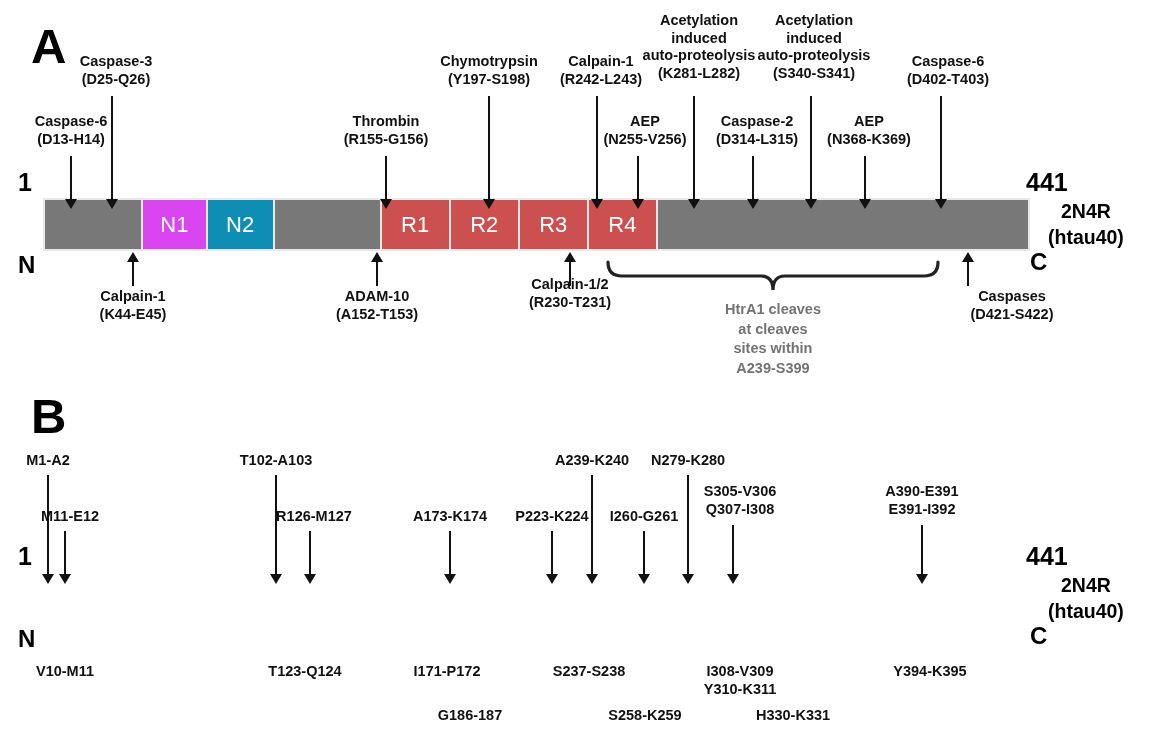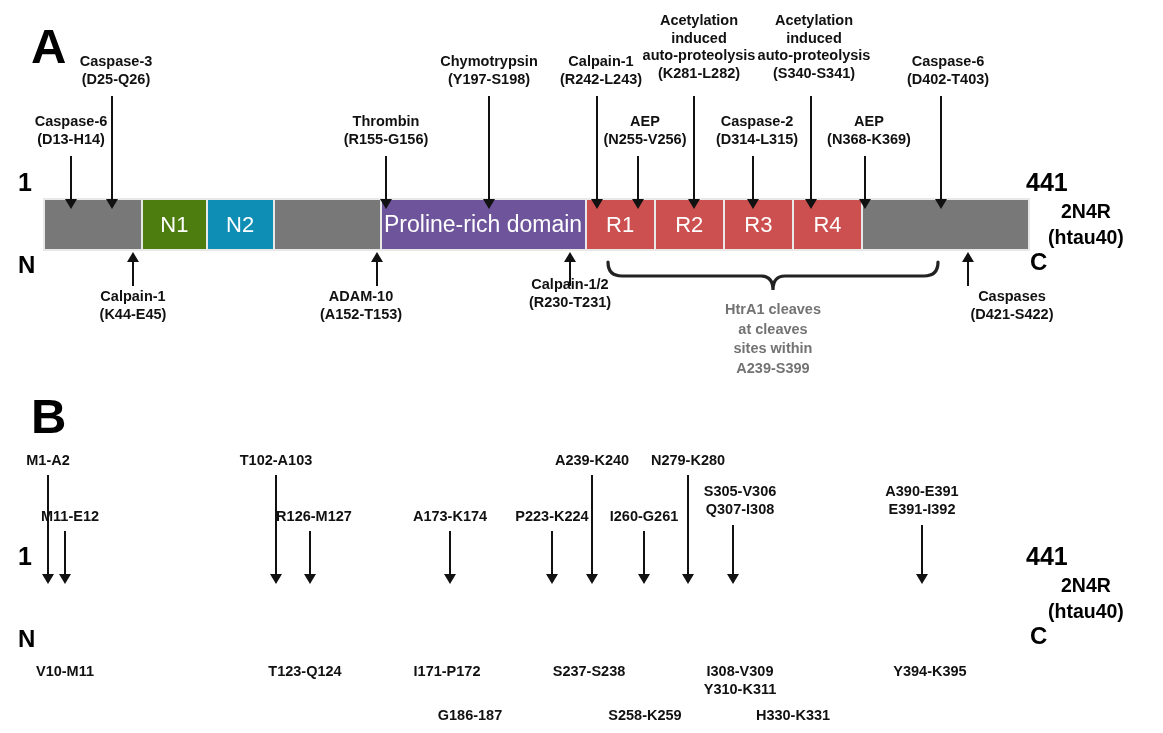--- a/index.html
+++ b/index.html
@@ -80,30 +80,27 @@
   <div class="endletter" style="left:18px;top:251px;">N</div>
   <div class="endletter" style="left:1030px;top:248px;">C</div>
 
   <div class="iso" style="left:1048px;top:198px;">
     <div>2N4R</div>
     <div>(htau40)</div>
   </div>
 
   <div class="bar" id="bar-a" style="left: 43px; top: 198px; width: 983px; height: 49px;">
       <div class="seg" style="width: 9.97732%; background: rgb(120, 120, 120);"></div>
-      <div class="seg" style="width: 6.57596%; background: #4d7c0f;">
+      <div class="seg" style="width: 6.57596%; background: #d946ef;">
         <span>N1</span>
       </div>
       <div class="seg" style="width: 6.80272%; background: rgb(14, 141, 181);">
         <span>N2</span>
       </div>
       <div class="seg" style="width: 10.8844%; background: rgb(120, 120, 120);"></div>
-      <div class="seg pro" style="width: 20.8617%; background: rgb(109, 84, 155);">
-        <span>Proline-rich domain</span>
-      </div>
       <div class="seg" style="width: 7.02948%; background: rgb(204, 80, 80);">
         <span>R1</span>
       </div>
       <div class="seg" style="width: 7.02948%; background: rgb(204, 80, 80);">
         <span>R2</span>
       </div>
       <div class="seg" style="width: 7.02948%; background: rgb(204, 80, 80);">
         <span>R3</span>
       </div>
       <div class="seg" style="width: 7.02948%; background: rgb(204, 80, 80);">
@@ -172,21 +169,21 @@
       </div>
       <div class="arrow down" style="left: 941px; top: 96px; height: 104px;"></div>
     </div>
   <div id="a-bottom-layer">
       <div class="arrow up" style="left: 133px; top: 261px; height: 25px;"></div>
       <div class="lbl" style="left: 133px; top: 288px;">
         <div>Calpain-1</div>
         <div>(K44-E45)</div>
       </div>
       <div class="arrow up" style="left: 377px; top: 261px; height: 25px;"></div>
-      <div class="lbl" style="left: 361px; top: 288px;">
+      <div class="lbl" style="left: 377px; top: 288px;">
         <div>ADAM-10</div>
         <div>(A152-T153)</div>
       </div>
       <div class="arrow up" style="left: 570px; top: 261px; height: 25px;"></div>
       <div class="lbl" style="left: 570px; top: 276px;">
         <div>Calpain-1/2</div>
         <div>(R230-T231)</div>
       </div>
       <div class="arrow up" style="left: 968px; top: 261px; height: 25px;"></div>
       <div class="lbl" style="left: 1012px; top: 288px;">

